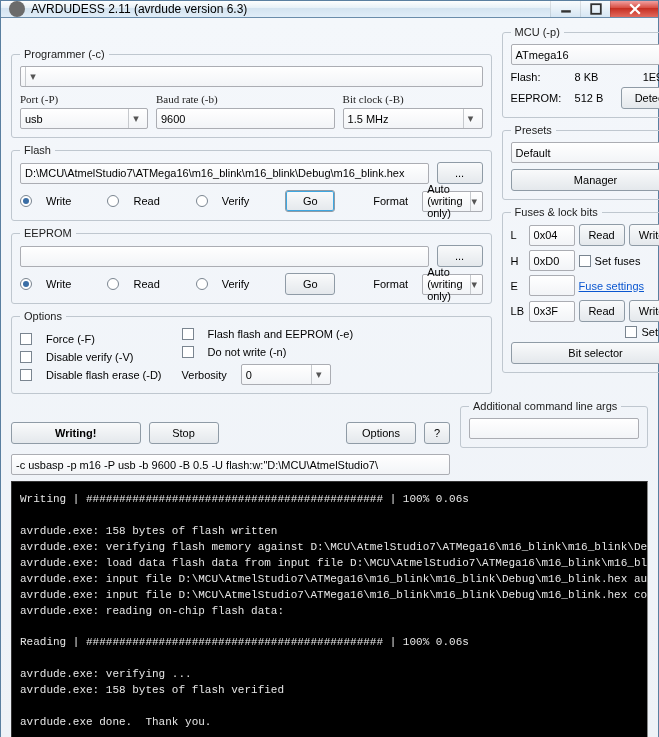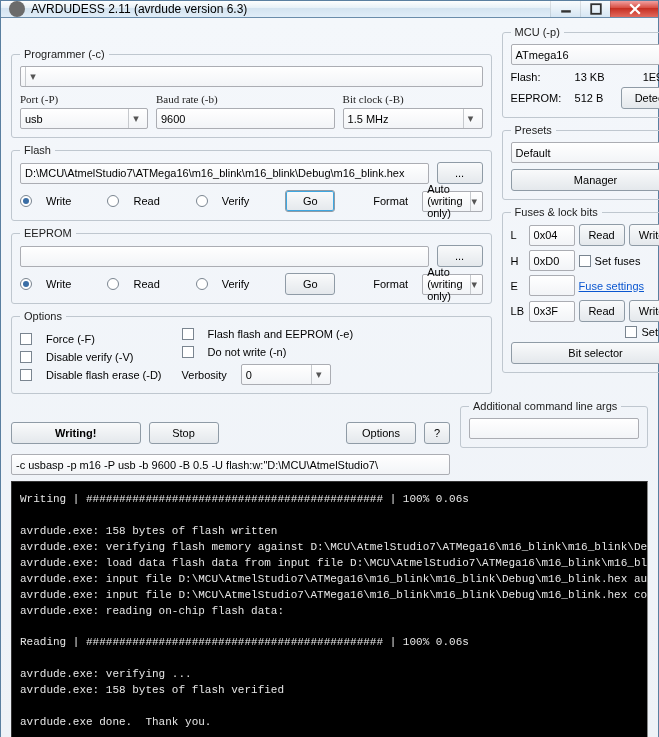--- a/index.html
+++ b/index.html
@@ -200,21 +200,21 @@
 
       <div class="right">
 
         <fieldset>
           <legend>MCU (-p)</legend>
           <div class="combo">
               <span>ATmega16</span>
             </div>
           <div class="mcu-grid">
             <span>Flash:</span>
-              <span>13 KB</span>
+              <span>8 KB</span>
               <span style="text-align:right">1E9403</span>
             <span>EEPROM:</span>
               <span>512 B</span>
               <button class="btn" style="justify-self:end;width:60px">Detect</button>
           </div>
         </fieldset>
 
         <fieldset>
           <legend>Presets</legend>
           <div class="combo">

